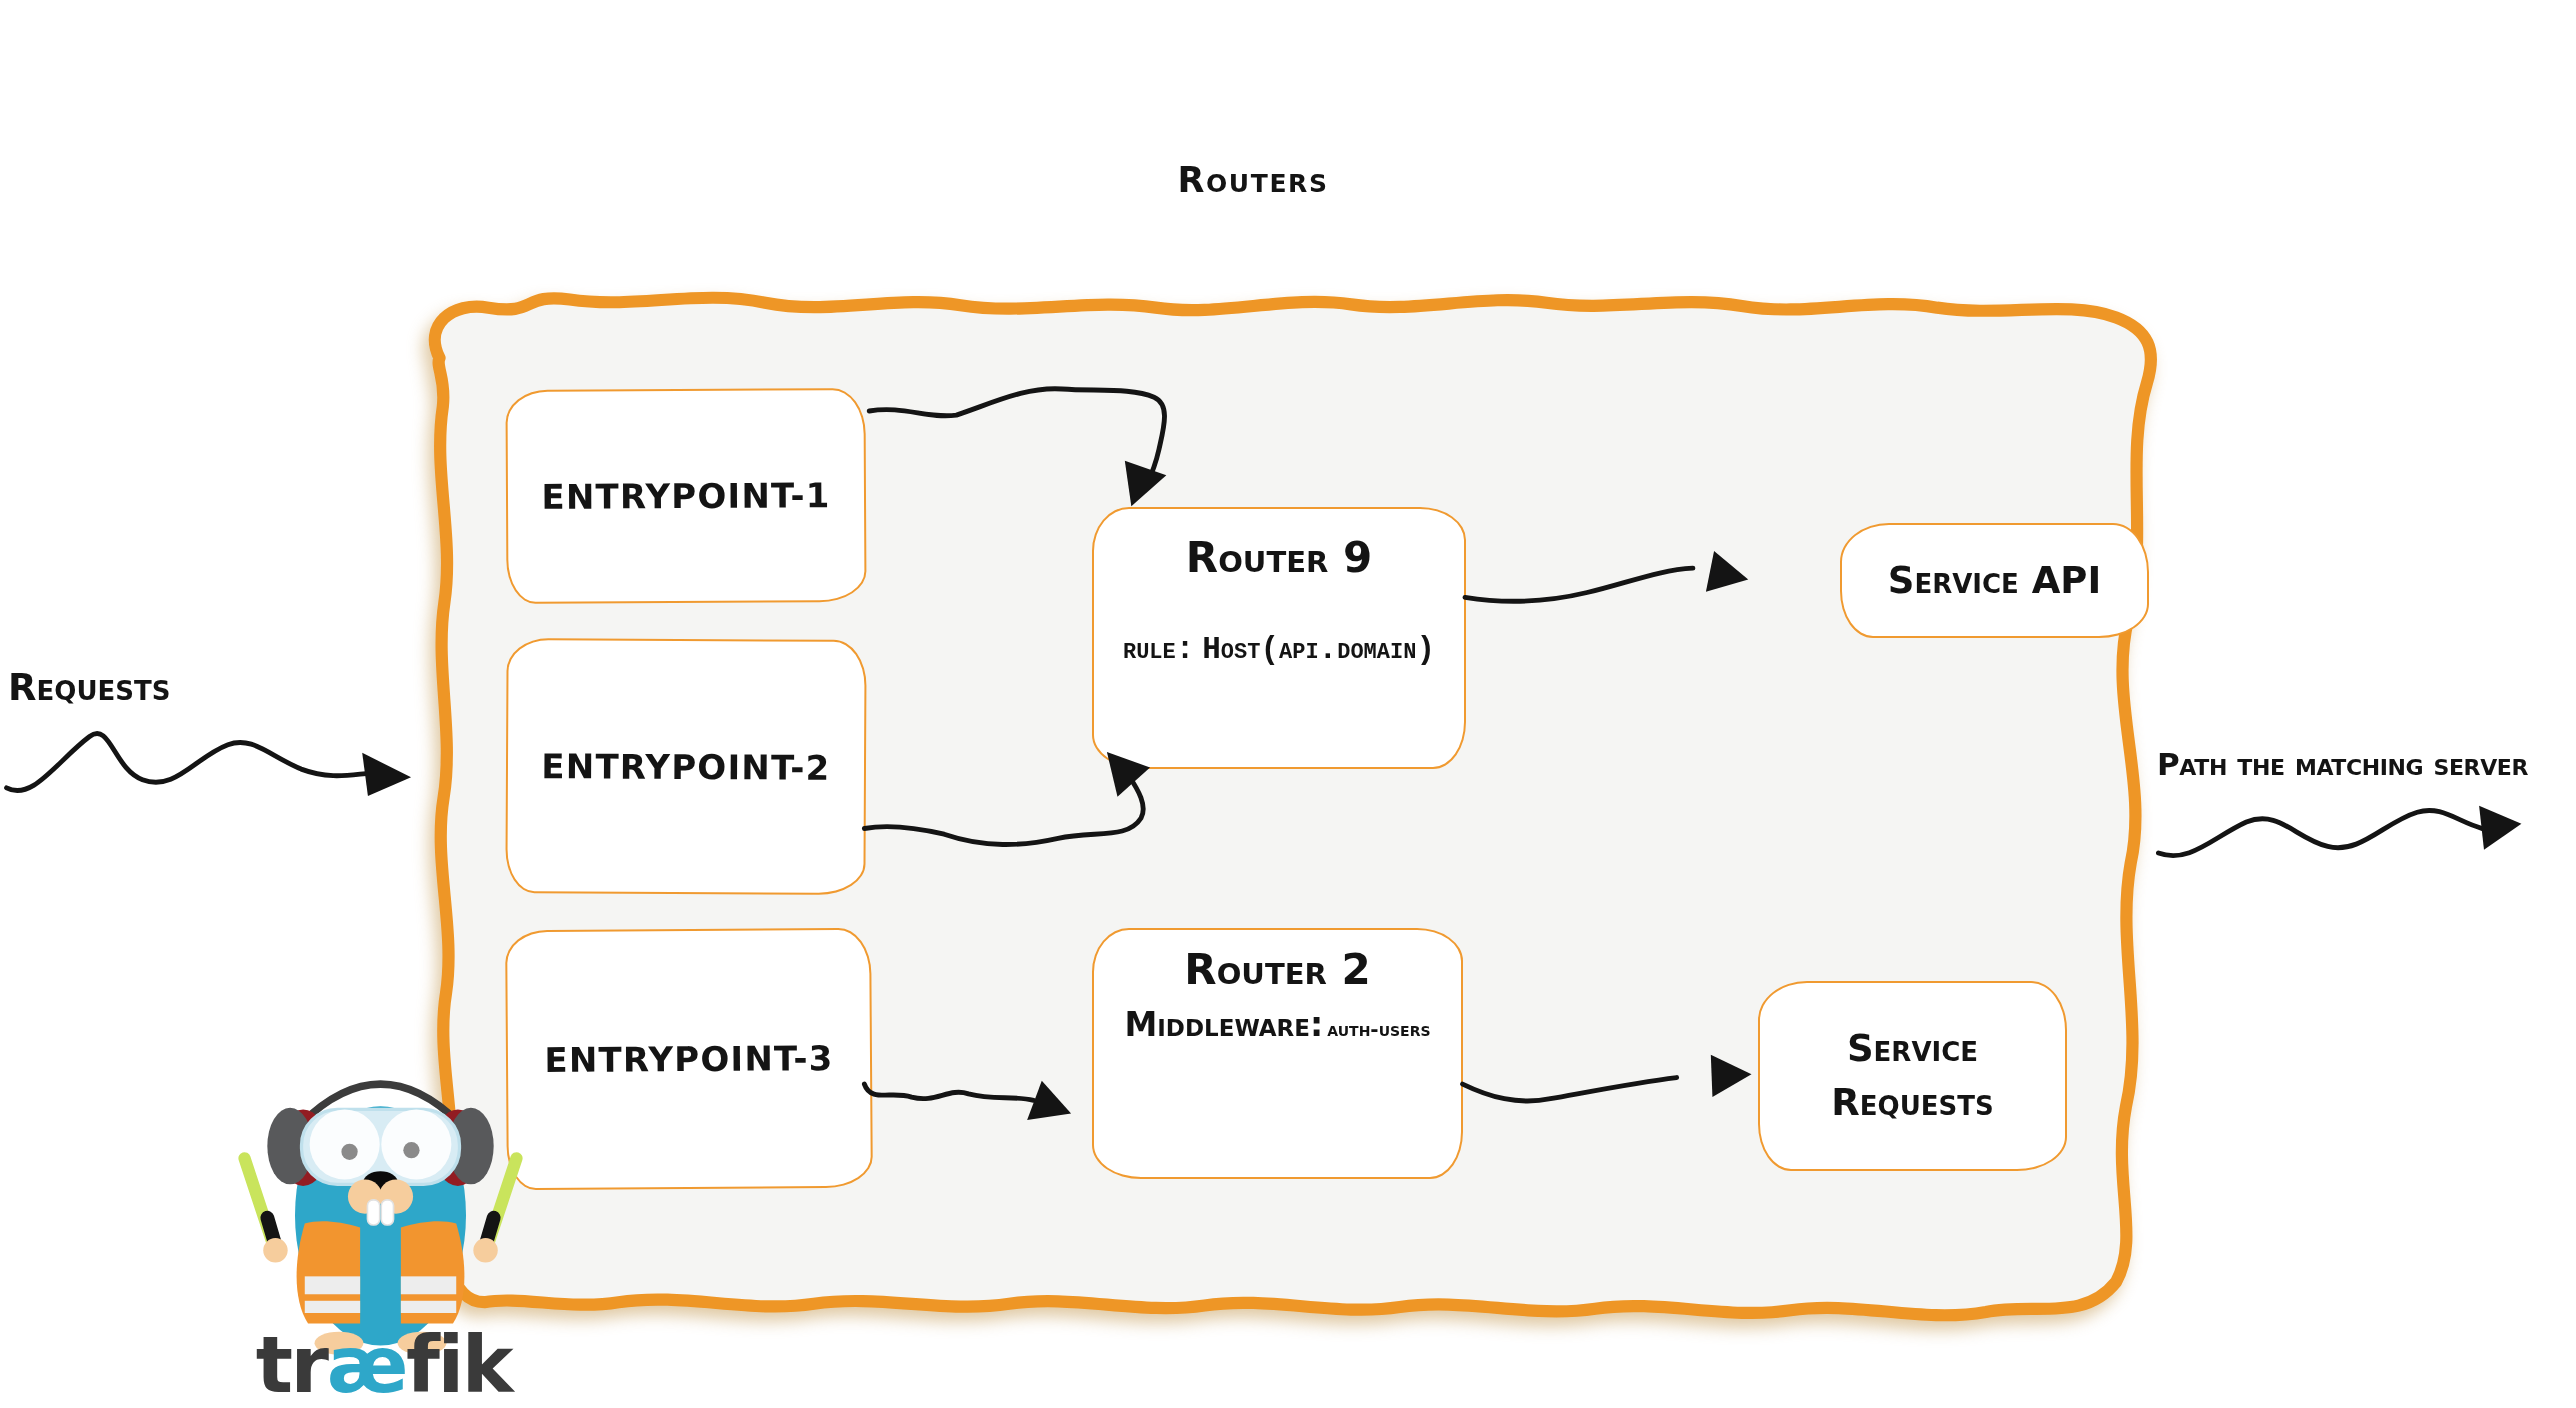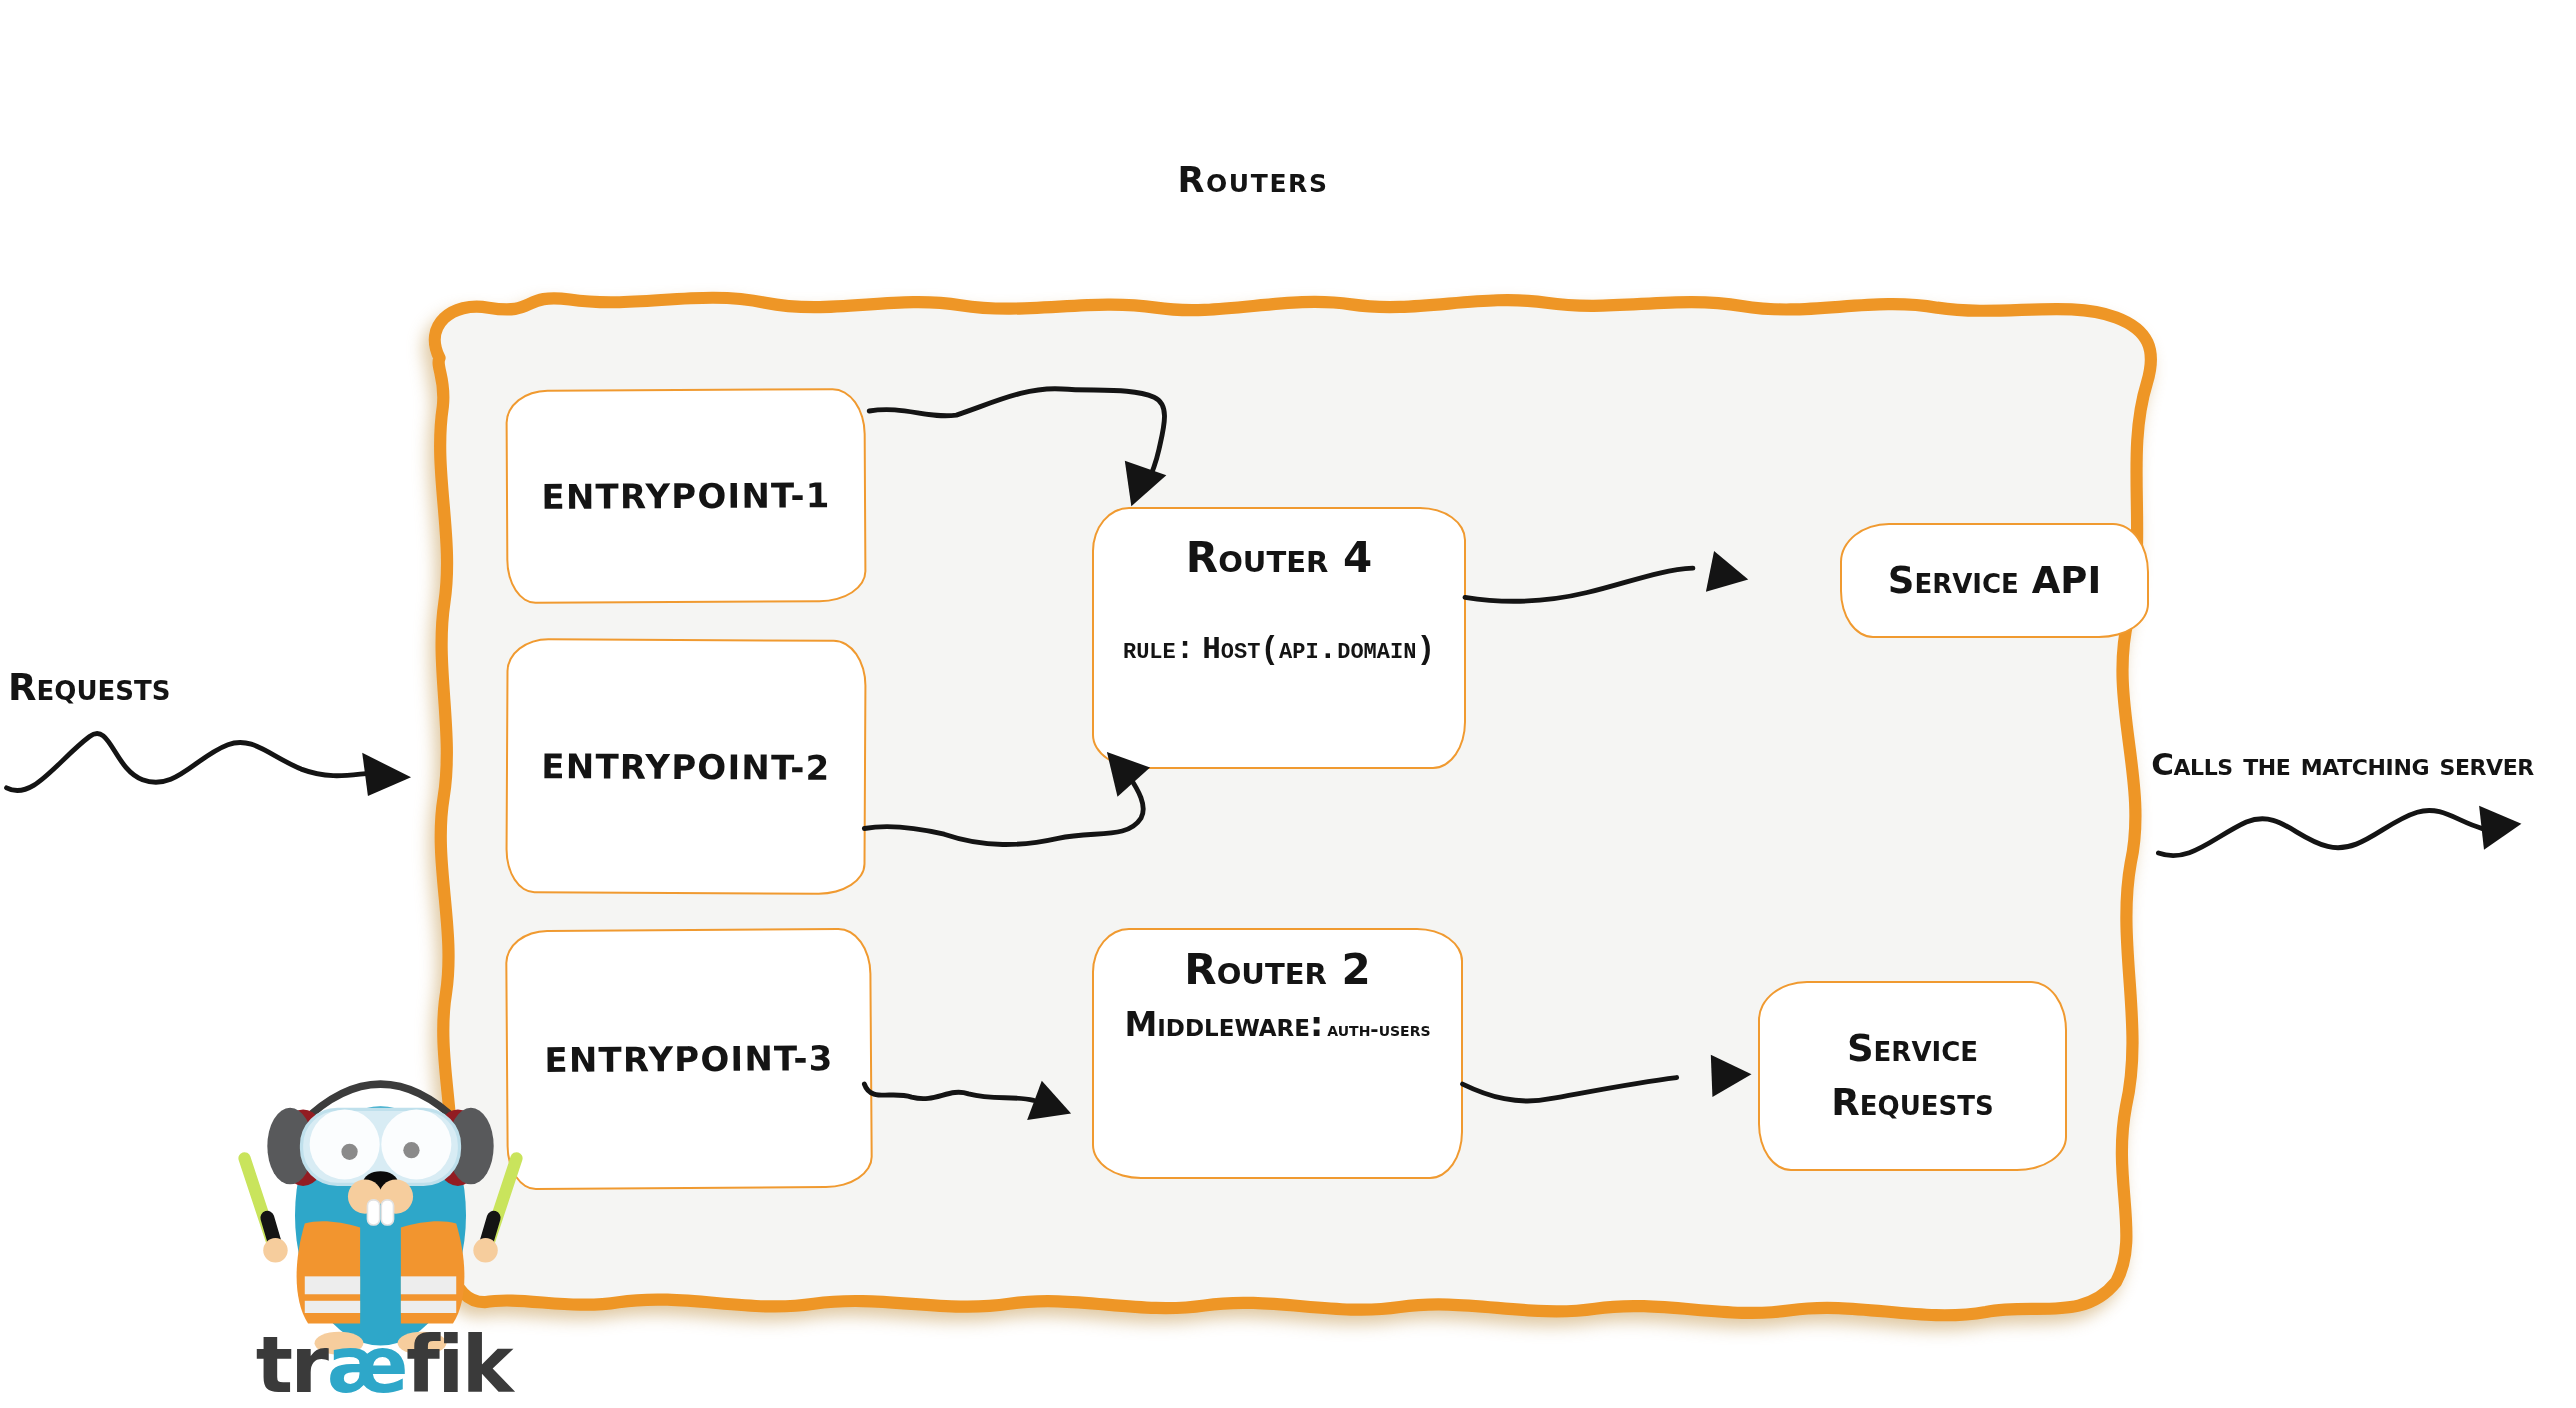--- a/index.html
+++ b/index.html
@@ -41,34 +41,34 @@
        C 1640,1618 1560,1592 1480,1604 C 1400,1616 1320,1590 1240,1602
        C 1160,1614 1080,1590 1000,1602 C 920,1614 840,1588 760,1600
        C 700,1610 640,1592 595,1600 C 555,1600 540,1540 552,1460
        C 564,1380 535,1300 548,1220 C 560,1140 532,1060 545,980
        C 558,900 534,820 546,740 C 558,660 532,580 544,500
        C 548,465 535,450 540,440 Z" fill="#F5F5F3" stroke="#EE9626" stroke-width="15" stroke-linejoin="round"></path>
 </svg>
 
 <div class="abs sc page-title">Routers</div>
 <div class="abs sc requests-label">Requests</div>
-<div class="abs sc calls-label">Calls the matching server</div>
+<div class="abs sc calls-label">Path the matching server</div>
 
 <div class="box ep" style="left:506px;top:389px;width:356px;height:210px;transform:rotate(-0.3deg);">
   <span class="ep-label">entrypoint-1</span>
 </div>
 <div class="box ep" style="left:506px;top:639px;width:356px;height:251px;transform:rotate(0.3deg);">
   <span class="ep-label">entrypoint-2</span>
 </div>
 <div class="box ep" style="left:506px;top:929px;width:362px;height:256px;transform:rotate(-0.4deg);">
   <span class="ep-label">entrypoint-3</span>
 </div>
 
 <div class="box router" style="left:1092px;top:507px;width:370px;height:258px;padding-top:0;">
-  <div class="sc router-title" style="margin-top:24.4px;">Router 4</div>
+  <div class="sc router-title" style="margin-top:24.4px;">Router 9</div>
   <div style="margin-top:50px;font-family:Liberation Mono, monospace;">
     <span class="sc rline">rule:</span>
     <span class="sc rline">Host(api.domain)</span>
   </div>
 </div>
 <div class="box router" style="left:1092px;top:928px;width:367px;height:247px;">
   <div class="sc router-title" style="margin-top:14.7px;text-align:center;">Router 2</div>
   <div style="margin-top:11.4px;white-space:nowrap;">
     <span class="sc r2-prefix">Middleware:</span>
     <span class="sc r2-mw-body">auth-users</span>

